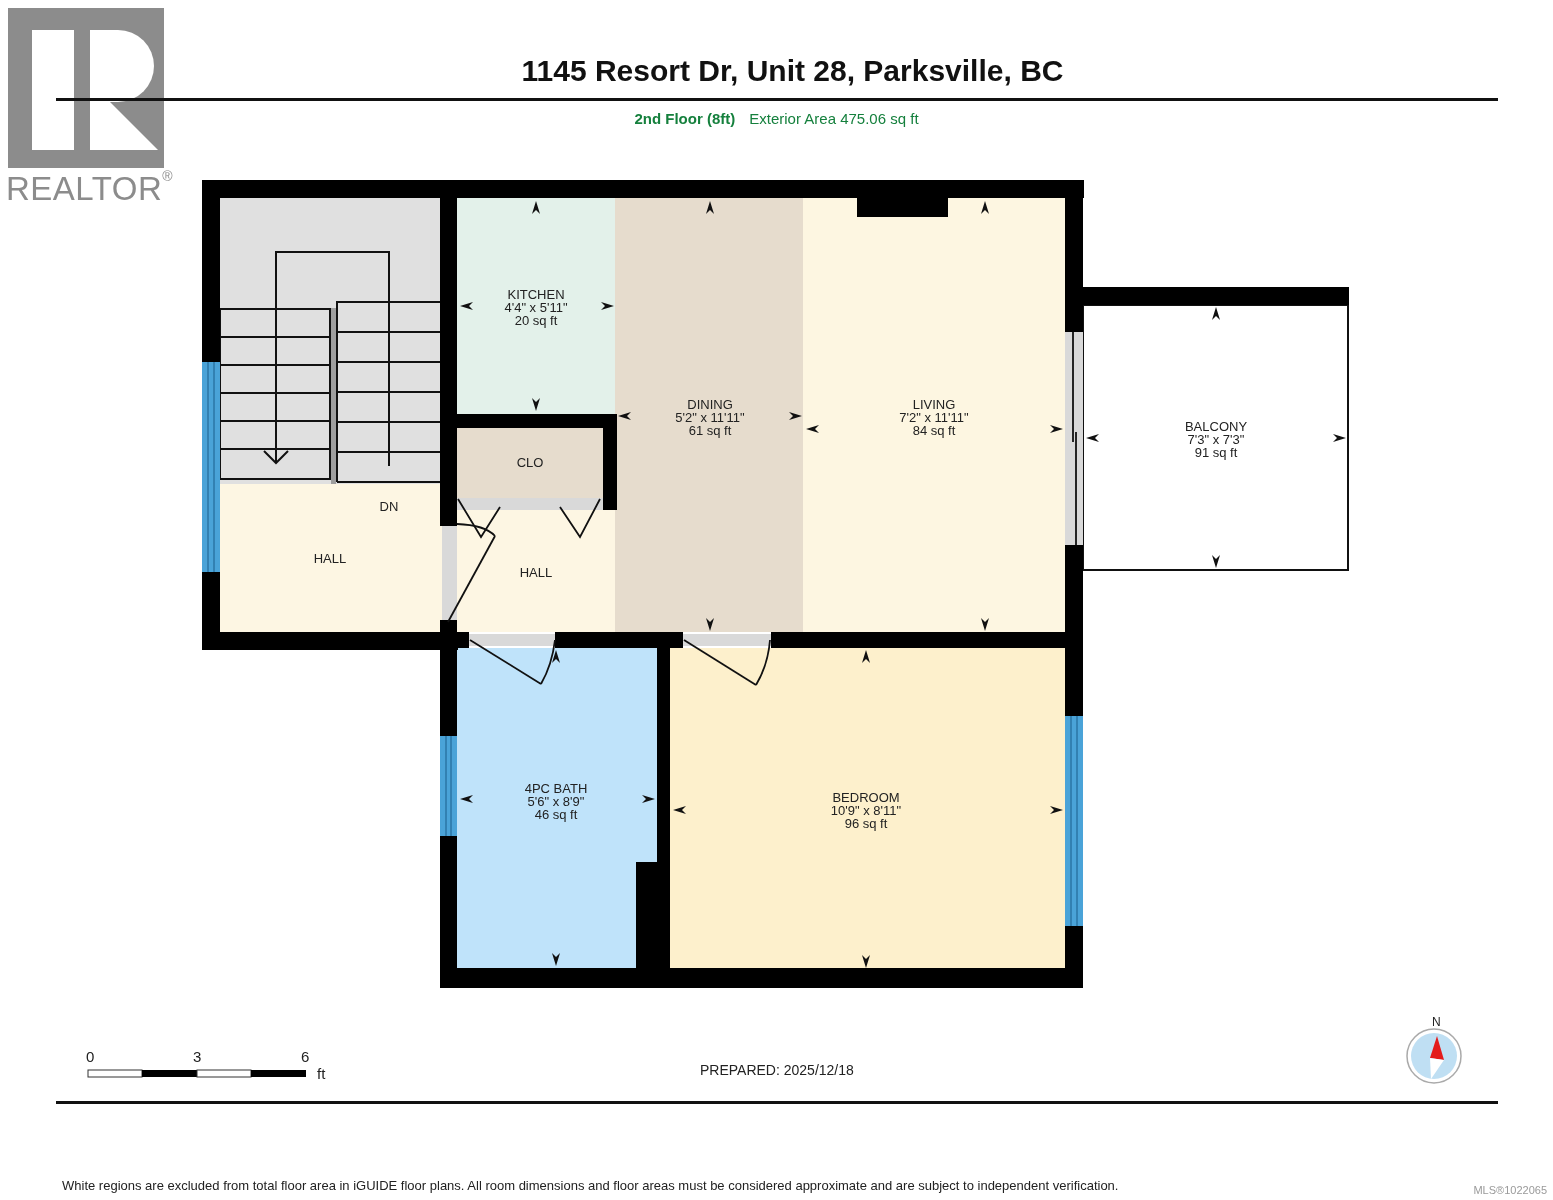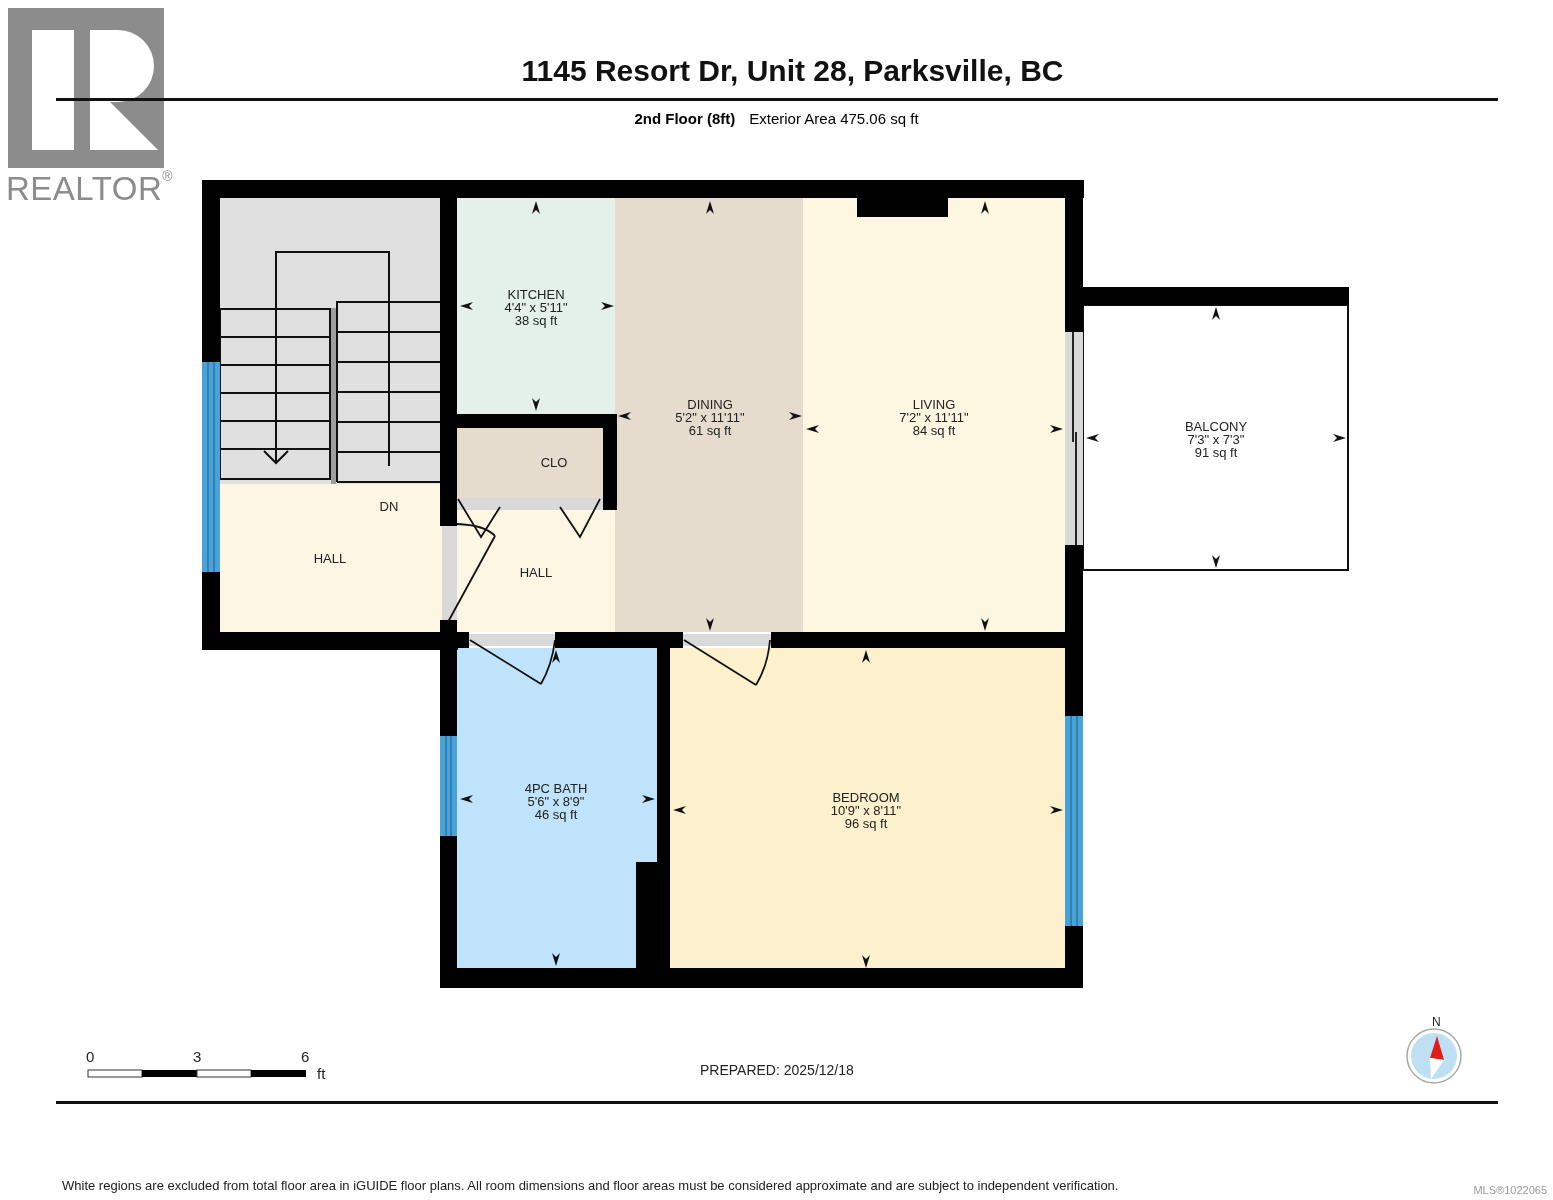--- a/index.html
+++ b/index.html
@@ -3,21 +3,21 @@
 <meta charset="utf-8">
 <style>
   html, body { margin:0; padding:0; background:#ffffff; }
   body { width:1553px; height:1200px; position:relative; overflow:hidden; font-family:"Liberation Sans", sans-serif; color:#1a1a1a; }
   .abs { position:absolute; }
   #logo { left:8px; top:8px; width:156px; height:160px; background:#8c8c8c; }
   #logo-text { left:6px; top:170px; font-size:33px; color:#8c8c8c; letter-spacing:0.5px; }
   #logo-text sup { font-size:14px; vertical-align:top; position:relative; top:-2px; }
   #title { left:0; width:1553px; top:54px; text-align:center; font-size:30px; font-weight:bold; color:#111; padding-left:16px; }
   #title-rule { left:56px; top:98px; width:1442px; height:3px; background:#111; }
-  #subtitle { left:0; width:1553px; top:110px; text-align:center; font-size:15px; color:#000000; }
+  #subtitle { left:0; width:1553px; top:110px; text-align:center; font-size:15px; color:#15803d; }
   #subtitle b { margin-right:14px; }
   #plan { left:0; top:0; width:1553px; height:1200px; }
   .room-label { position:absolute; text-align:center; font-size:13px; line-height:13px; color:#222; transform:translateX(-50%); white-space:nowrap; }
   .scale-num { position:absolute; font-size:15px; color:#222; }
   #prepared { left:700px; top:1062px; font-size:14px; color:#222; }
   #footer-rule { left:56px; top:1101px; width:1442px; height:3px; background:#111; }
   #disclaimer { left:62px; top:1178px; font-size:13px; color:#222; }
   #mls { right:6px; top:1184px; font-size:11px; color:#9a9a9a; }
   #compass-n { left:1432px; top:1015px; font-size:12px; color:#222; }
 </style>
@@ -164,38 +164,38 @@
 
 <div id="title" class="abs">1145 Resort Dr, Unit 28, Parksville, BC</div>
 <div id="title-rule" class="abs"></div>
 <div id="subtitle" class="abs">
   <b>2nd Floor (8ft)</b><span>Exterior Area 475.06 sq ft</span>
 </div>
 
 <div class="room-label" style="left:536px; top:288px;">
   <div>KITCHEN</div>
   <div>4'4" x 5'11"</div>
-  <div>38 sq ft</div>
+  <div>20 sq ft</div>
 </div>
 <div class="room-label" style="left:710px; top:398px;">
   <div>DINING</div>
   <div>5'2" x 11'11"</div>
   <div>61 sq ft</div>
 </div>
 <div class="room-label" style="left:934px; top:398px;">
   <div>LIVING</div>
   <div>7'2" x 11'11"</div>
   <div>84 sq ft</div>
 </div>
 <div class="room-label" style="left:1216px; top:420px;">
   <div>BALCONY</div>
   <div>7'3" x 7'3"</div>
   <div>91 sq ft</div>
 </div>
-<div class="room-label" style="left:530px; top:456px;margin-left:24px;">
+<div class="room-label" style="left:530px; top:456px;">
   <div>CLO</div>
 </div>
 <div class="room-label" style="left:330px; top:552px;">
   <div>HALL</div>
 </div>
 <div class="room-label" style="left:536px; top:566px;">
   <div>HALL</div>
 </div>
 <div class="room-label" style="left:389px; top:500px;">
   <div>DN</div>

